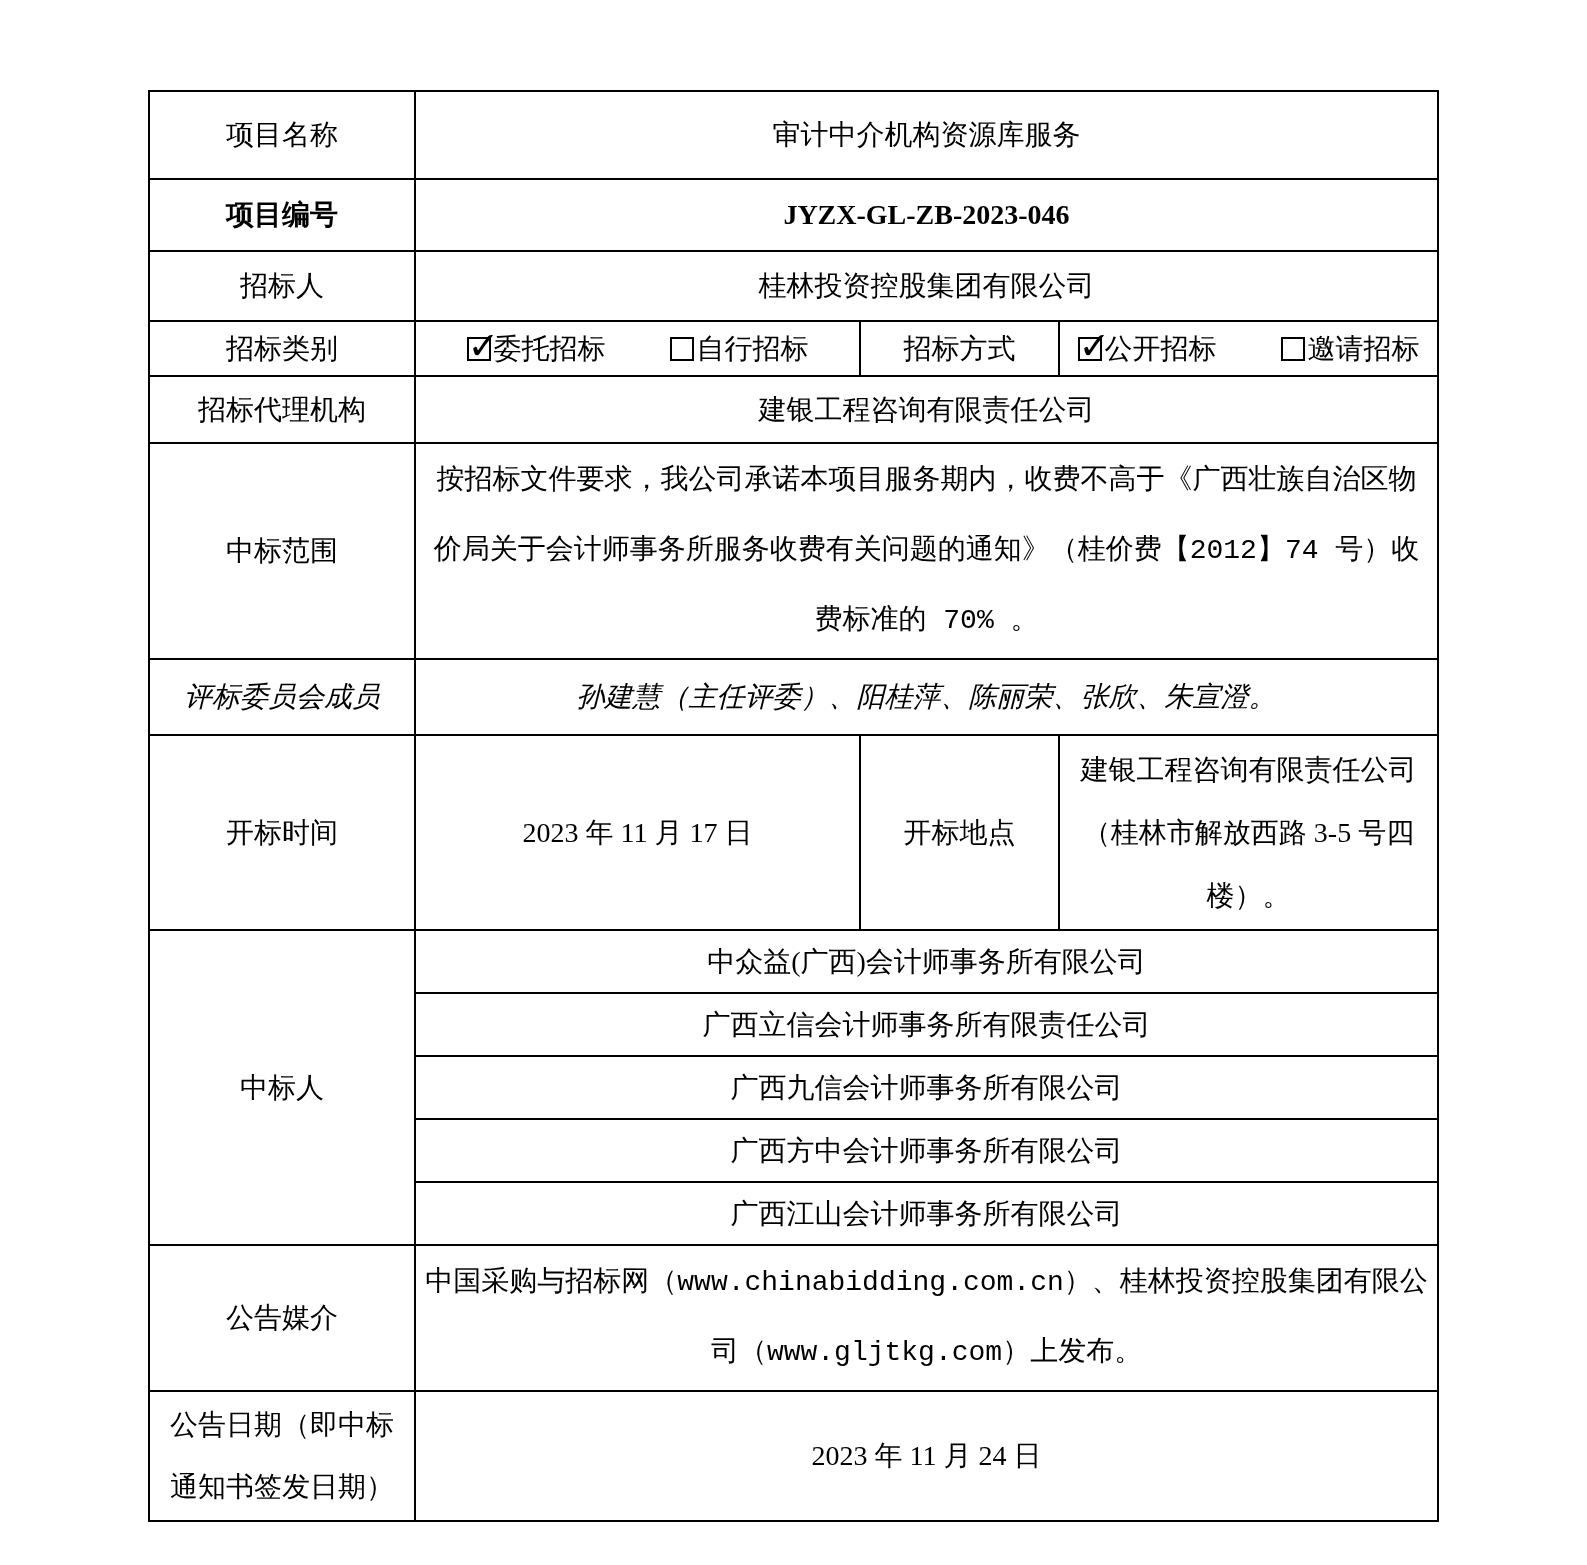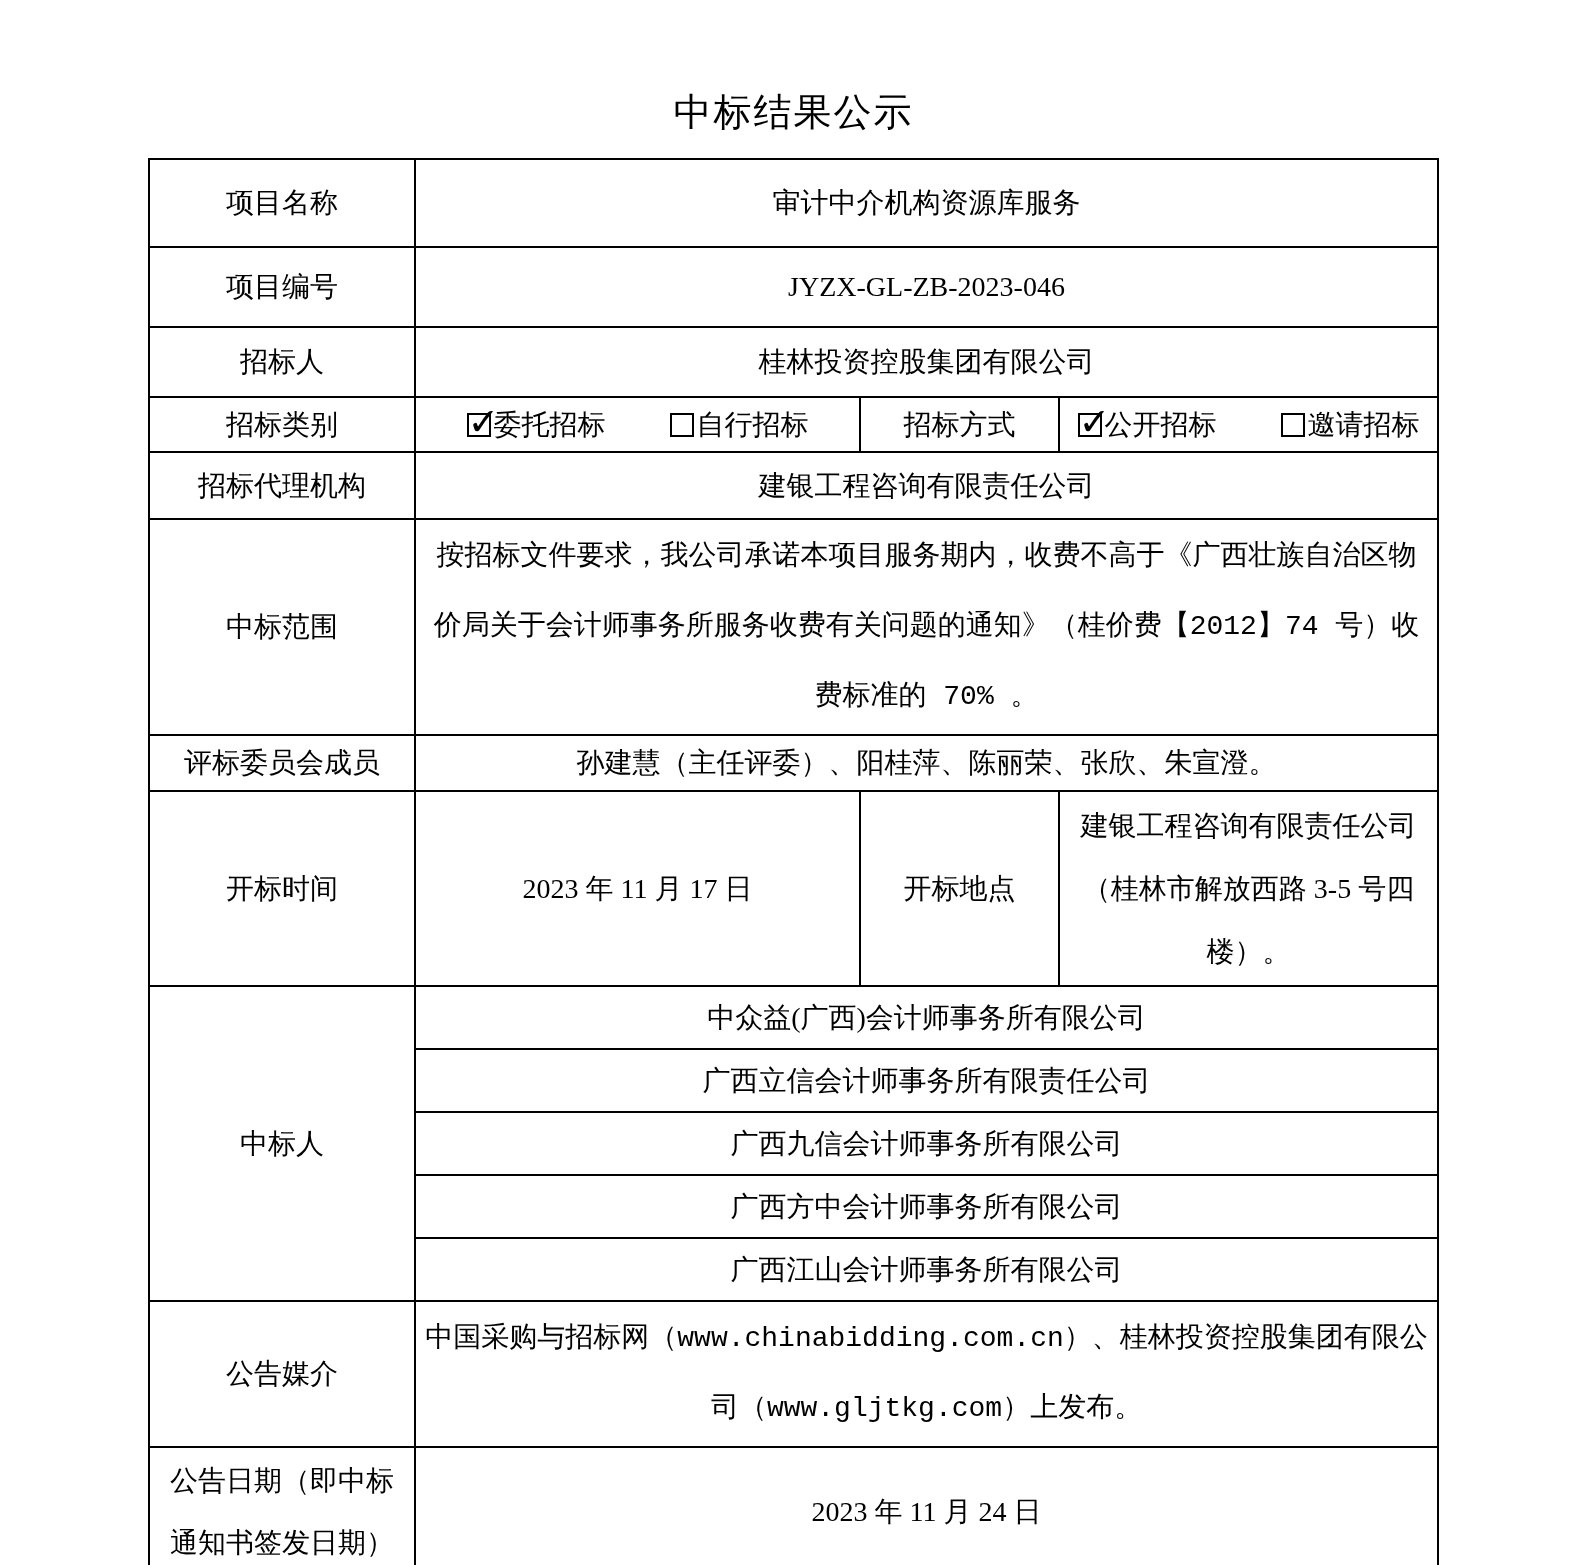--- a/index.html
+++ b/index.html
@@ -38,26 +38,26 @@
   table.result-table td {
     border: 2px solid #000000;
     font-size: 28px;
     text-align: center;
     vertical-align: middle;
     padding: 2px 8px;
     overflow: hidden;
     margin-left: 11px;
   }
   .r1  { height: 88px; }
-  .r2  { height: 80px; }
+  .r2  { height: 72px; font-weight: bold; }
   .r3  { height: 70px; }
   .r4  { height: 55px; }
   .r5  { height: 67px; }
   .r6  { height: 185px; }
-  .r7  { height: 56px; }
+  .r7  { height: 76px; font-style: italic; }
   .r8  { height: 128px; }
   .rw  { height: 63px; }
   .r14 { height: 127px; }
   .r15 { height: 127px; }
   td.left-text {
     text-align: left;
     line-height: 70px;
     padding: 0 12px;
     font-family: Liberation Mono, monospace;
   }
@@ -99,21 +99,20 @@
     font-weight: bold;
     font-family: "DejaVu Sans", sans-serif;
     color: #000;
   }
 </style>
 </head>
 <body>
 
 <div class="page">
 
-  <h1 class="doc-title">中标结果公示</h1>
 
   <table class="result-table">
     <colgroup>
       <col style="width:266px">
       <col style="width:445px">
       <col style="width:199px">
       <col style="width:379px">
     </colgroup>
 
     <tbody>

